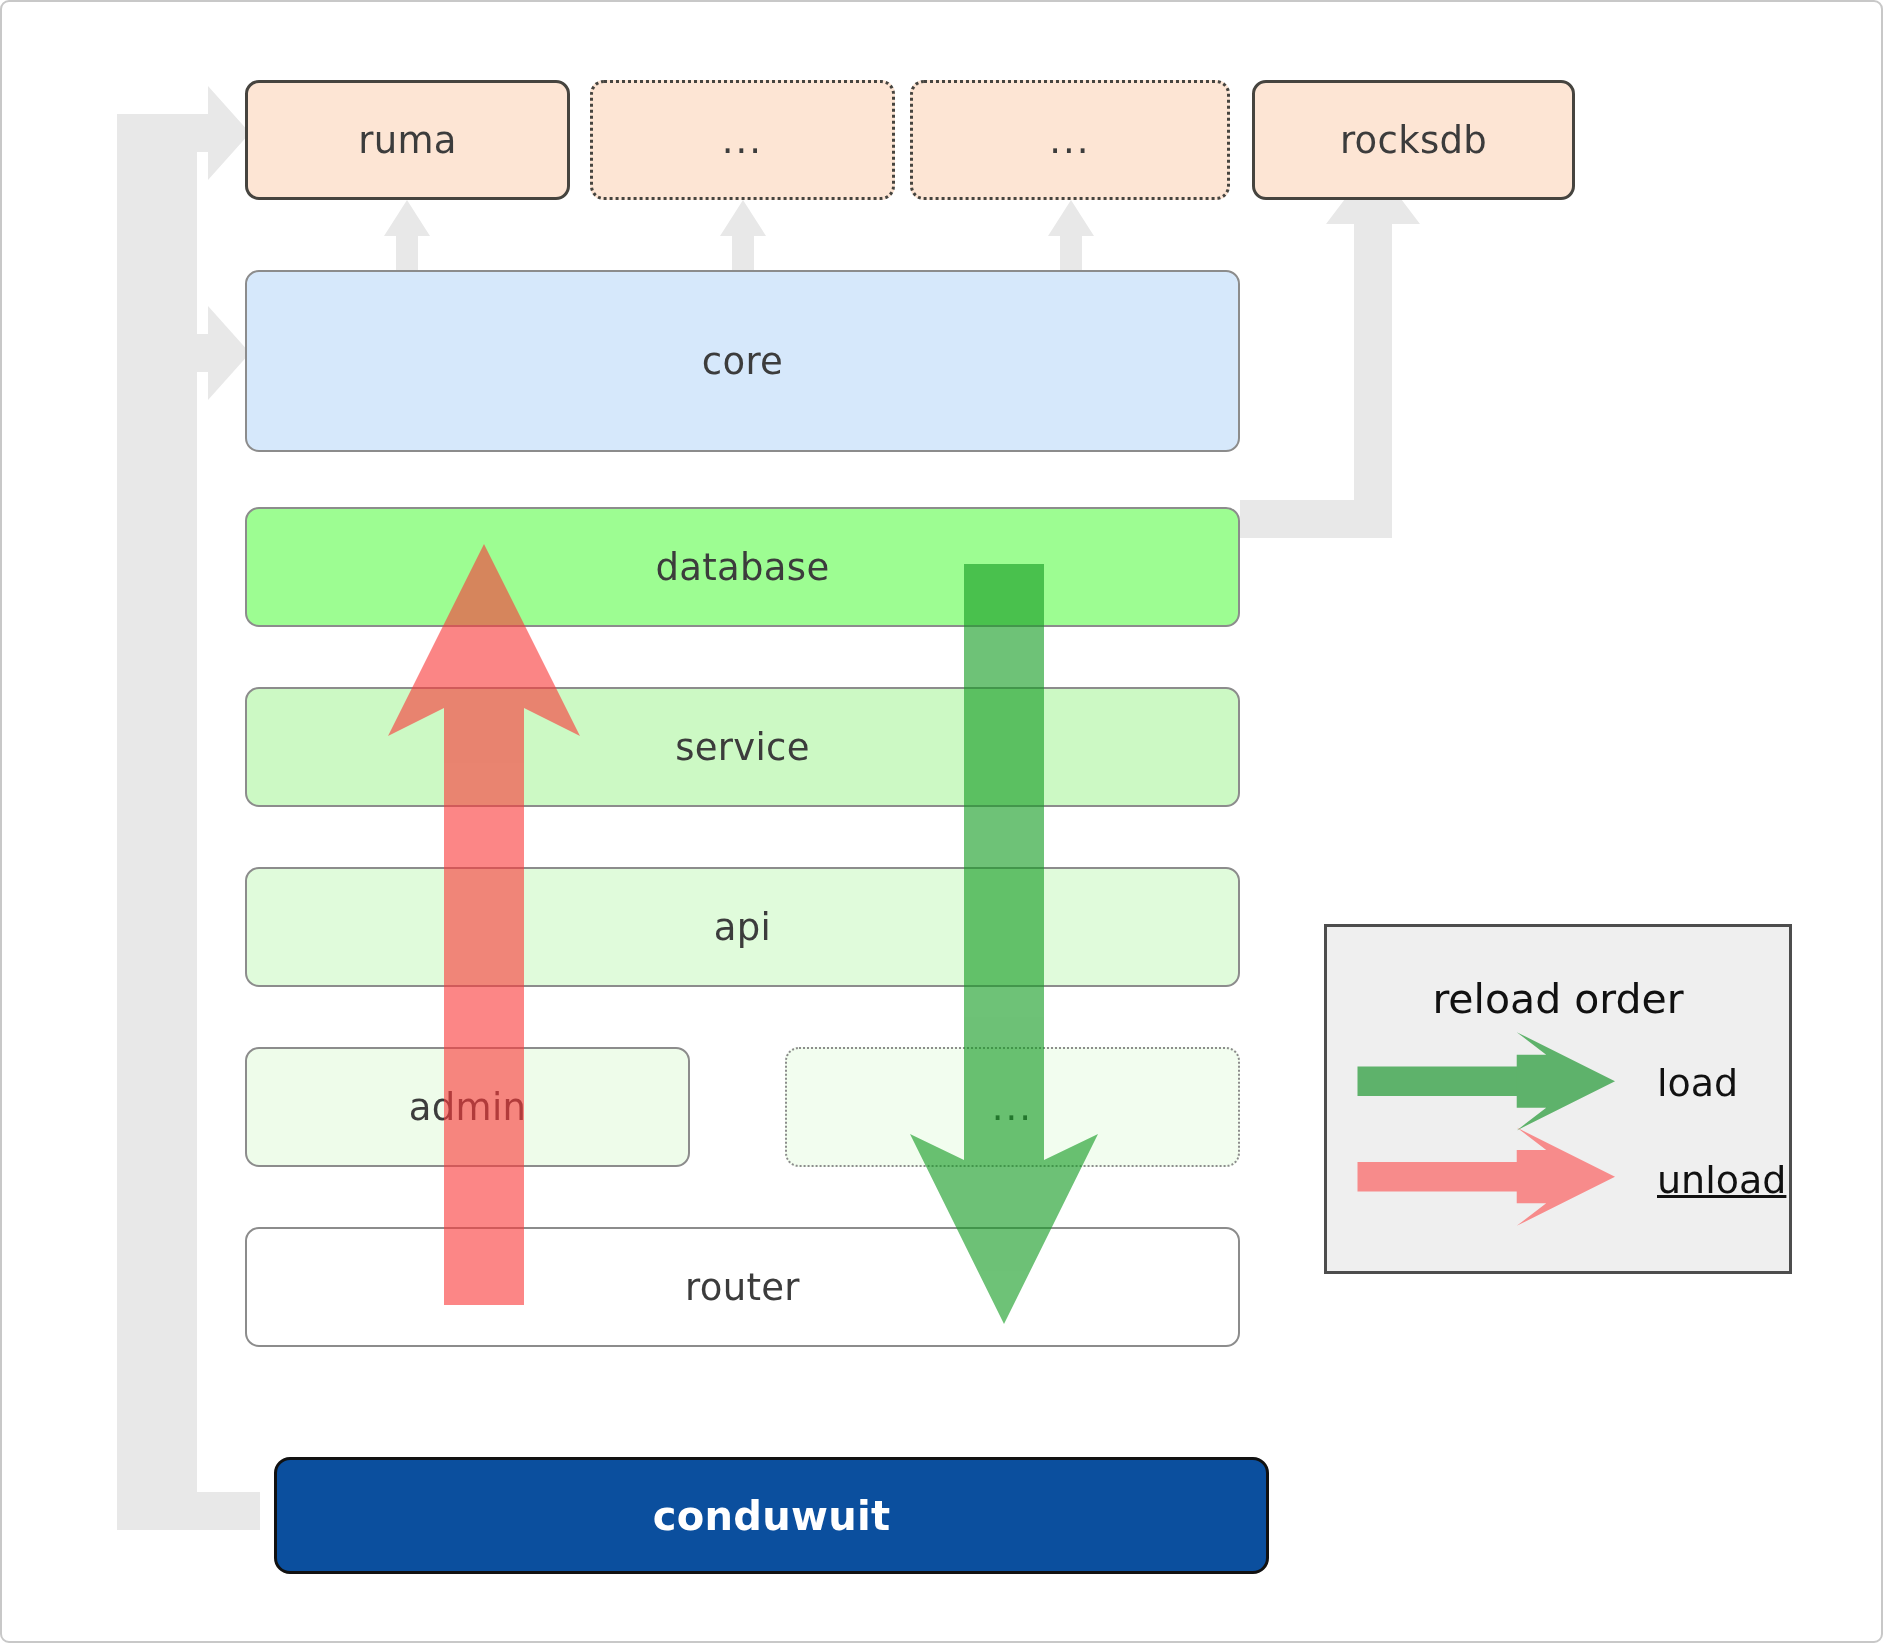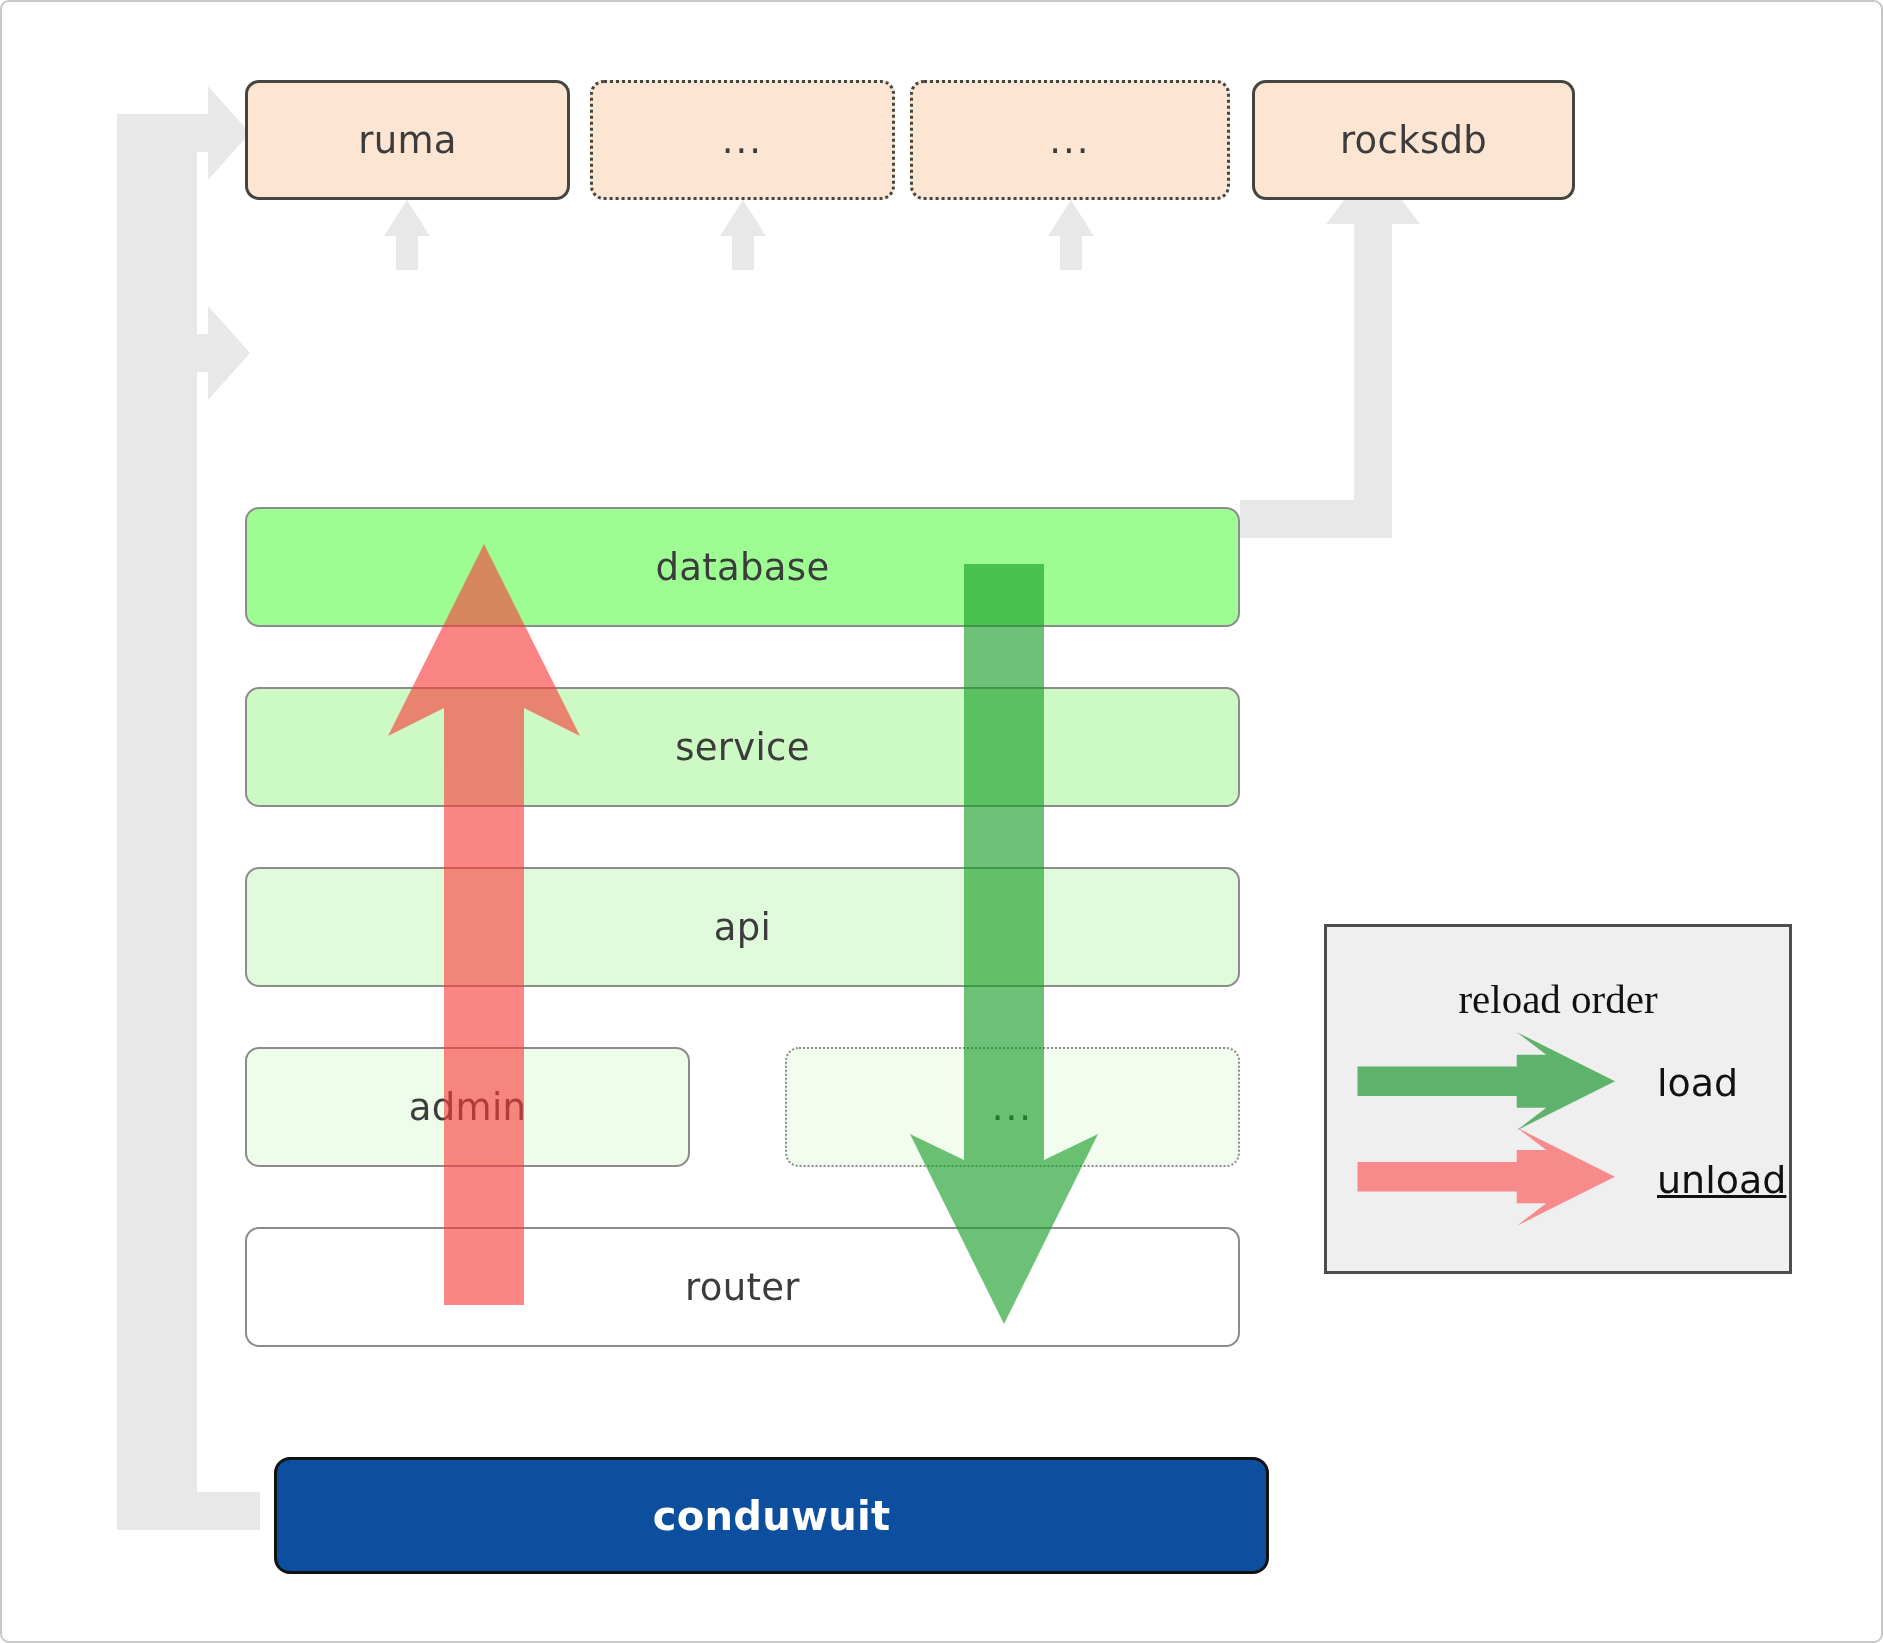--- a/index.html
+++ b/index.html
@@ -72,21 +72,20 @@
     border: 3px solid #4d4d4d;
     box-sizing: border-box;
   }
   .legend-title {
     position: absolute;
     width: 100%;
     text-align: center;
     top: 48px;
     font-size: 41px;
     color: #111111;
-    font-family: Liberation Serif, serif;
   }
   .legend-label {
     position: absolute;
     font-size: 38px;
     color: #111111;
     white-space: nowrap;
   }
 
   svg.overlay {
     position: absolute;
@@ -133,20 +132,23 @@
   <div class="box pkg dotted" style="left:588px; top:78px; width:305px; height:120px;">
     <span class="dots">...</span>
   </div>
   <div class="box pkg dotted" style="left:908px; top:78px; width:320px; height:120px;">
     <span class="dots">...</span>
   </div>
   <div class="box pkg" style="left:1250px; top:78px; width:323px; height:120px;">
     <span class="lbl">rocksdb</span>
   </div>
 
+  <div class="box core-box" style="left:243px; top:268px; width:995px; height:182px;">
+    <span class="lbl">core</span>
+  </div>
 
   <div class="box layer" style="left:243px; top:505px; width:995px; height:120px; background:#9dfd92;">
     <span class="lbl">database</span>
   </div>
   <div class="box layer" style="left:243px; top:685px; width:995px; height:120px; background:#ccf9c4;">
     <span class="lbl">service</span>
   </div>
   <div class="box layer" style="left:243px; top:865px; width:995px; height:120px; background:#e0fbdb;">
     <span class="lbl">api</span>
   </div>

